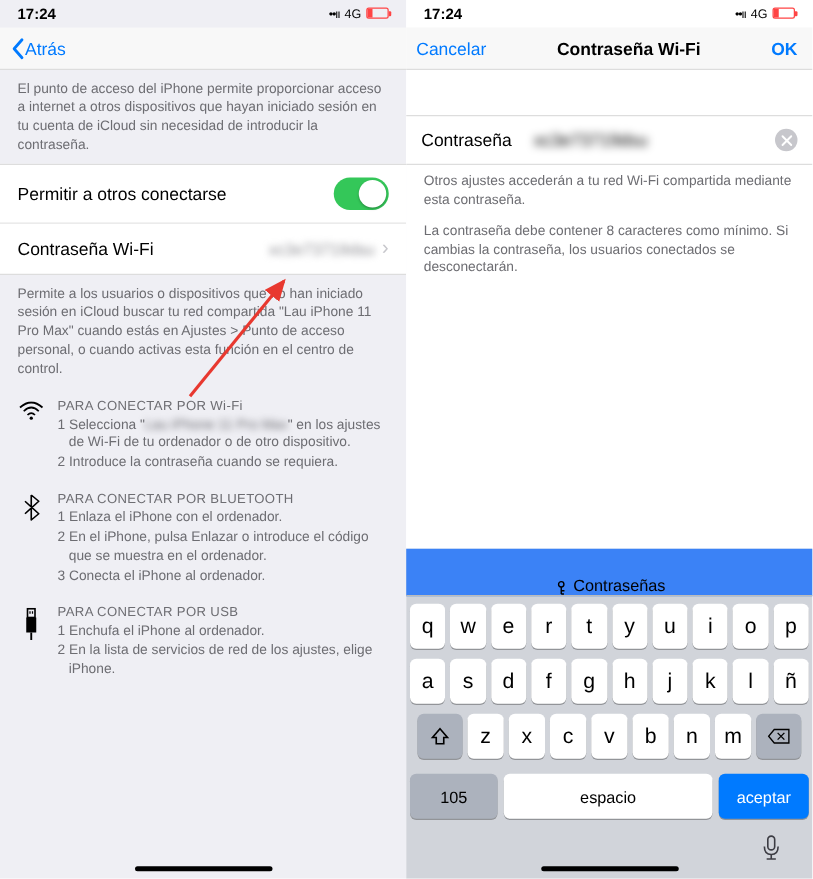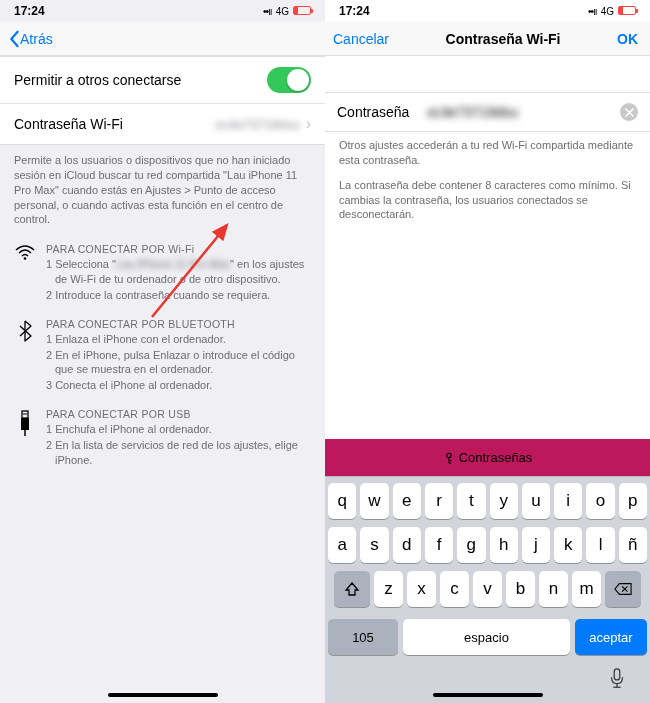--- a/index.html
+++ b/index.html
@@ -36,21 +36,21 @@
   .section-title { font-size:10.5px; color:#6d6d72; letter-spacing:0.3px; margin-bottom:2px; }
   .section-step { font-size:11px; color:#6d6d72; line-height:1.35; padding-left:9px; text-indent:-9px; margin-bottom:1px;}
   .home-ind { position:absolute; bottom:6px; left:50%; transform:translateX(-50%); width:110px; height:4px; background:#000; border-radius:3px; }
   
   .input-row { display:flex; align-items:center; background:#fff; border-top:1px solid #ddd; border-bottom:1px solid #ddd; padding:10px 12px; margin-top:36px;}
   .input-label { font-size:14px; color:#000; width:90px;}
   .input-val { flex:1; font-size:14px; color:#000; filter: blur(3.5px); }
   .clear-btn { width:18px; height:18px; background:#c7c7cc; border-radius:50%; display:flex; align-items:center; justify-content:center; color:#fff; font-size:12px;}
   
   .kb { position:absolute; bottom:0; left:0; right:0; background:#d1d4da; }
-  .kb-sugg { height:38px; background:#be185d; display:flex; align-items:center; justify-content:center; font-size:13px; color:#000; border-bottom:1px solid #bbb;}
+  .kb-sugg { height:38px; background:#3b82f6; display:flex; align-items:flex-end; justify-content:center; font-size:13px; color:#000; border-bottom:1px solid #bbb;}
   .kb-sugg svg { width:12px; height:12px; margin-right:4px;}
   .kb-rows { padding:6px 3px 4px; }
   .kb-row { display:flex; gap:4px; margin-bottom:8px; justify-content:center;}
   .key { flex:1; background:#fff; border-radius:5px; height:36px; display:flex; align-items:center; justify-content:center; font-size:17px; color:#000; box-shadow:0 1px 0 rgba(0,0,0,.3); max-width:29px;}
   .key-wide { max-width:none; }
   .key-fn { background:#acb2bd; }
   .key-shift svg { width:16px; height:16px;}
   .key-del svg { width:18px; height:14px;}
   .kb-bottom { display:flex; gap:5px; padding:0 3px 4px;}
   .key-123 { width:70px; background:#acb2bd; border-radius:5px; height:36px; display:flex; align-items:center; justify-content:center; font-size:13px; box-shadow:0 1px 0 rgba(0,0,0,.3);}
@@ -80,20 +80,21 @@
     </div>
     <div class="nav-bar">
       <div class="nav-back">
         <svg viewBox="0 0 12 20">
             <path d="M10 2 L3 10 L10 18" stroke="#007aff" stroke-width="2.5" fill="none" stroke-linecap="round" stroke-linejoin="round"></path>
           </svg>
         <span>Atrás</span>
       </div>
     </div>
     <div class="content">
+      <div class="desc">El punto de acceso del iPhone permite proporcionar acceso a internet a otros dispositivos que hayan iniciado sesión en tu cuenta de iCloud sin necesidad de introducir la contraseña.</div>
       <div class="cell-group">
         <div class="cell">
           <div class="cell-label">Permitir a otros conectarse</div>
           <div class="toggle"></div>
         </div>
         <div class="cell">
           <div class="cell-label">Contraseña Wi-Fi</div>
           <div class="cell-value">xc3e73719dsu</div>
           <span class="chevron">›</span>
         </div>

